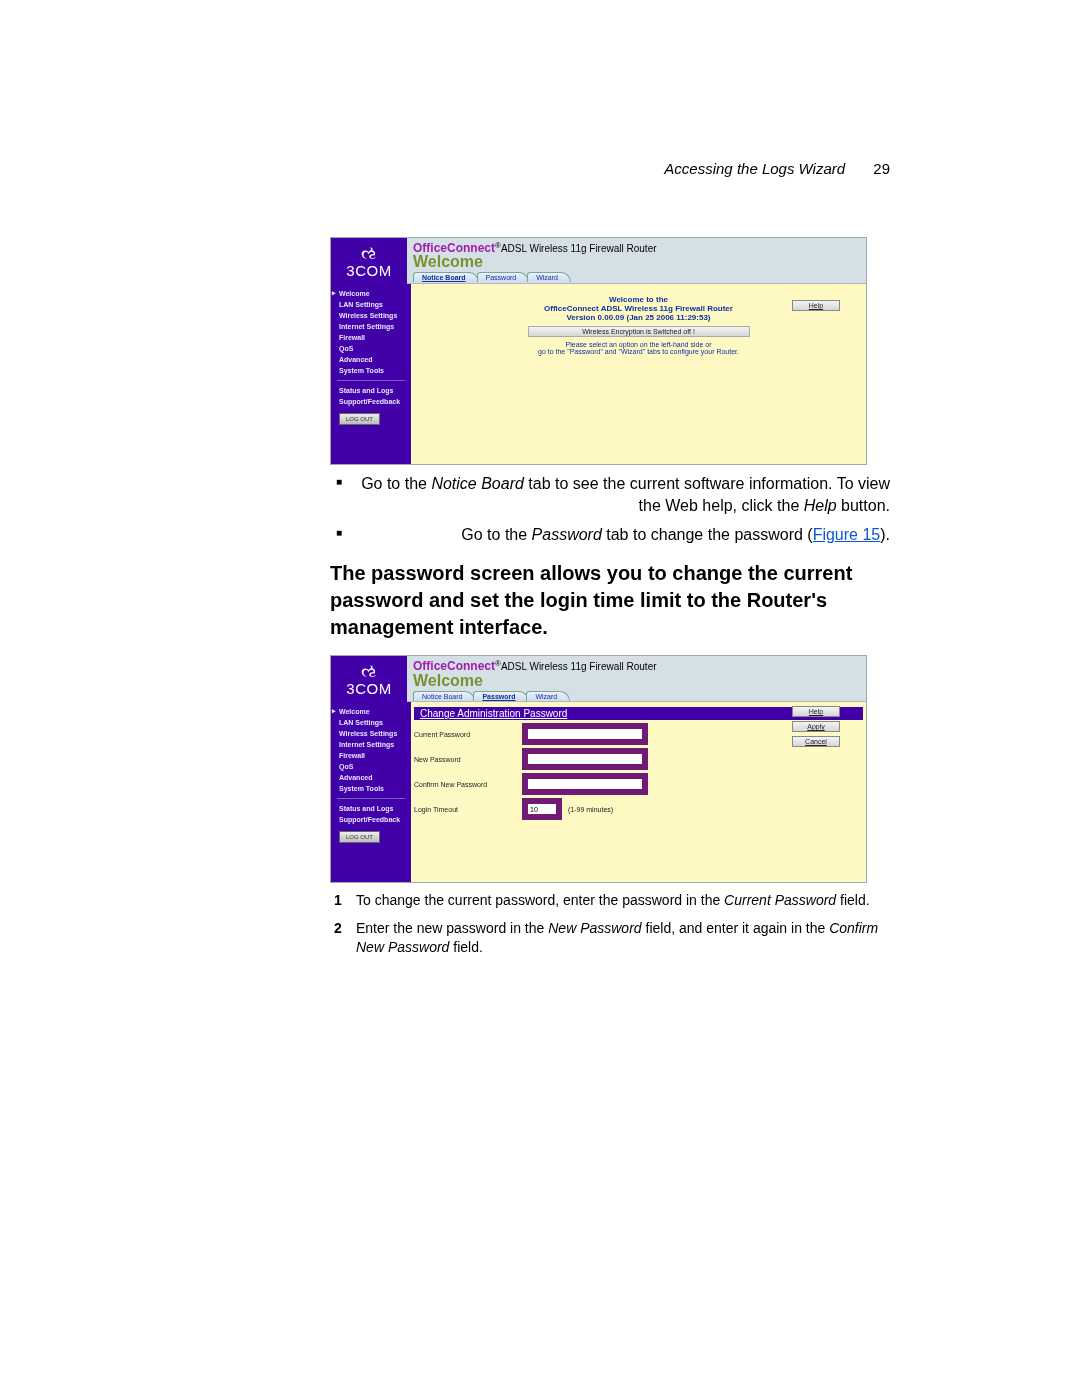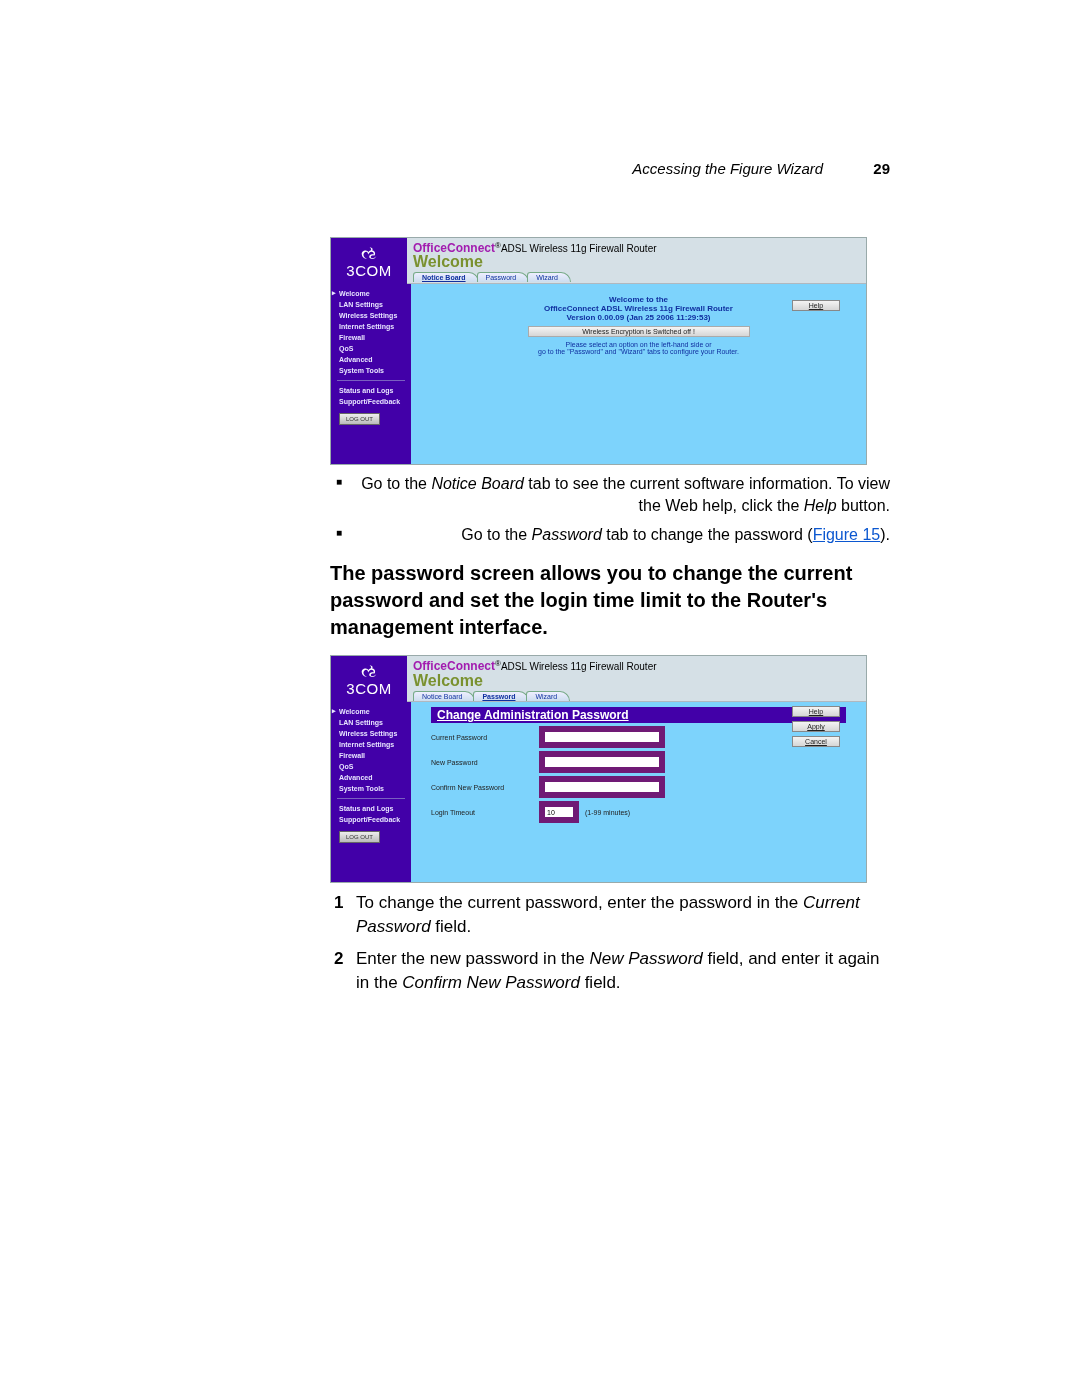--- a/index.html
+++ b/index.html
@@ -15,22 +15,22 @@
     padding: 160px 190px 300px 330px;
   }
   .running-head {
     text-align: right;
     font-style: italic;
     font-size: 15px;
     margin-bottom: 60px;
   }
   .running-head .pagenum {
     font-style: normal;
-    font-weight: bold;
-    margin-left: 46px;
+    font-weight: normal;
+    margin-left: 24px;
   }
   .caption {
     font-size: 14px;
     margin: 8px 0 6px 0;
   }
   .caption b { font-weight: bold; }
 
   
   .fig {
     width: 535px;
@@ -134,22 +134,22 @@
     margin: 6px 0 0 6px;
     display: inline-block;
     background: linear-gradient(#eee, #bbb);
     color: #333;
     font-size: 6px;
     padding: 2px 6px;
     border: 1px solid #666;
   }
   .content {
     flex: 1;
-    background: #7dd3fc;
-    padding: 5px 20px;
+    background: #fef9c3;
+    padding: 5px 3px;
     position: relative;
   }
 
   
   .notice-box {
     text-align: center;
     font-size: 8px;
     font-weight: bold;
     color: #1030a0;
     margin: 6px auto 4px;
@@ -184,22 +184,22 @@
     padding: 1px 10px;
     min-width: 26px;
     text-align: center;
     text-decoration: underline;
   }
 
   
   .panel-head {
     background: #4200a8;
     color: #fff;
-    font-size: 12px;
-    font-weight: bold;
+    font-size: 10px;
+    font-weight: normal;
     padding: 1px 6px;
     text-decoration: underline;
   }
   .form-row {
     display: flex;
     align-items: center;
     margin: 3px 0;
   }
   .form-row .lbl {
     width: 108px;
@@ -258,40 +258,40 @@
   ol.steps {
     list-style: none;
     padding: 0;
     margin: 8px 0;
     counter-reset: step;
   }
   ol.steps li {
     counter-increment: step;
     position: relative;
     padding-left: 26px;
-    font-size: 17px;
+    font-size: 14px;
     line-height: 1.4;
     margin: 8px 0;
   }
   ol.steps li::before {
     content: counter(step);
     position: absolute;
     left: 4px;
     top: 0;
     font-weight: bold;
   }
   .fig-wrap { margin-bottom: 2px; }
 </style>
 </head>
 <body>
 
 <div class="page">
 
   <div class="running-head">
-    <span>Accessing the Figure Wizard</span>
+    <span>Accessing the Logs Wizard</span>
     <span class="pagenum">29</span>
   </div>
 
 
   <div class="fig-wrap">
   <div class="fig">
     <div class="fig-top">
       <div class="logo-cell">
         <div class="logo-swirl">ઌ</div>
         <div class="logo-text">3COM</div>

